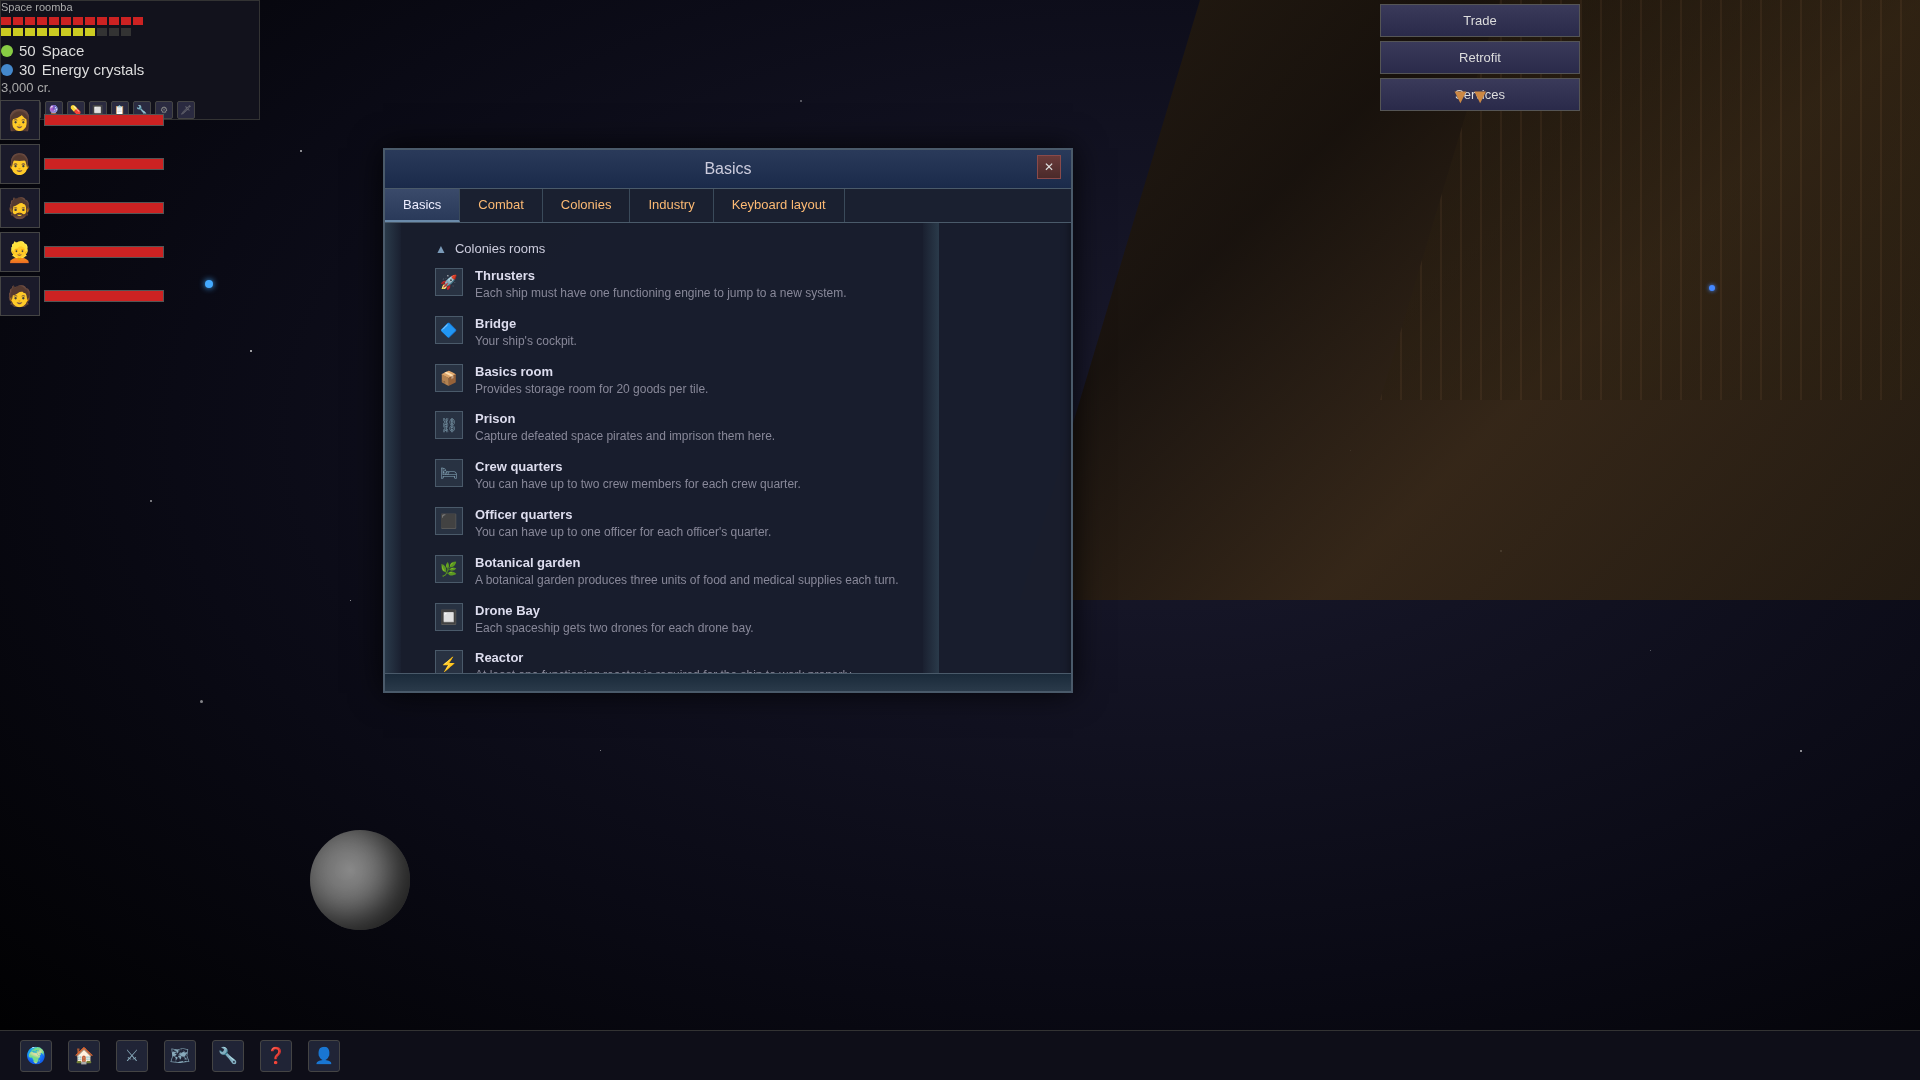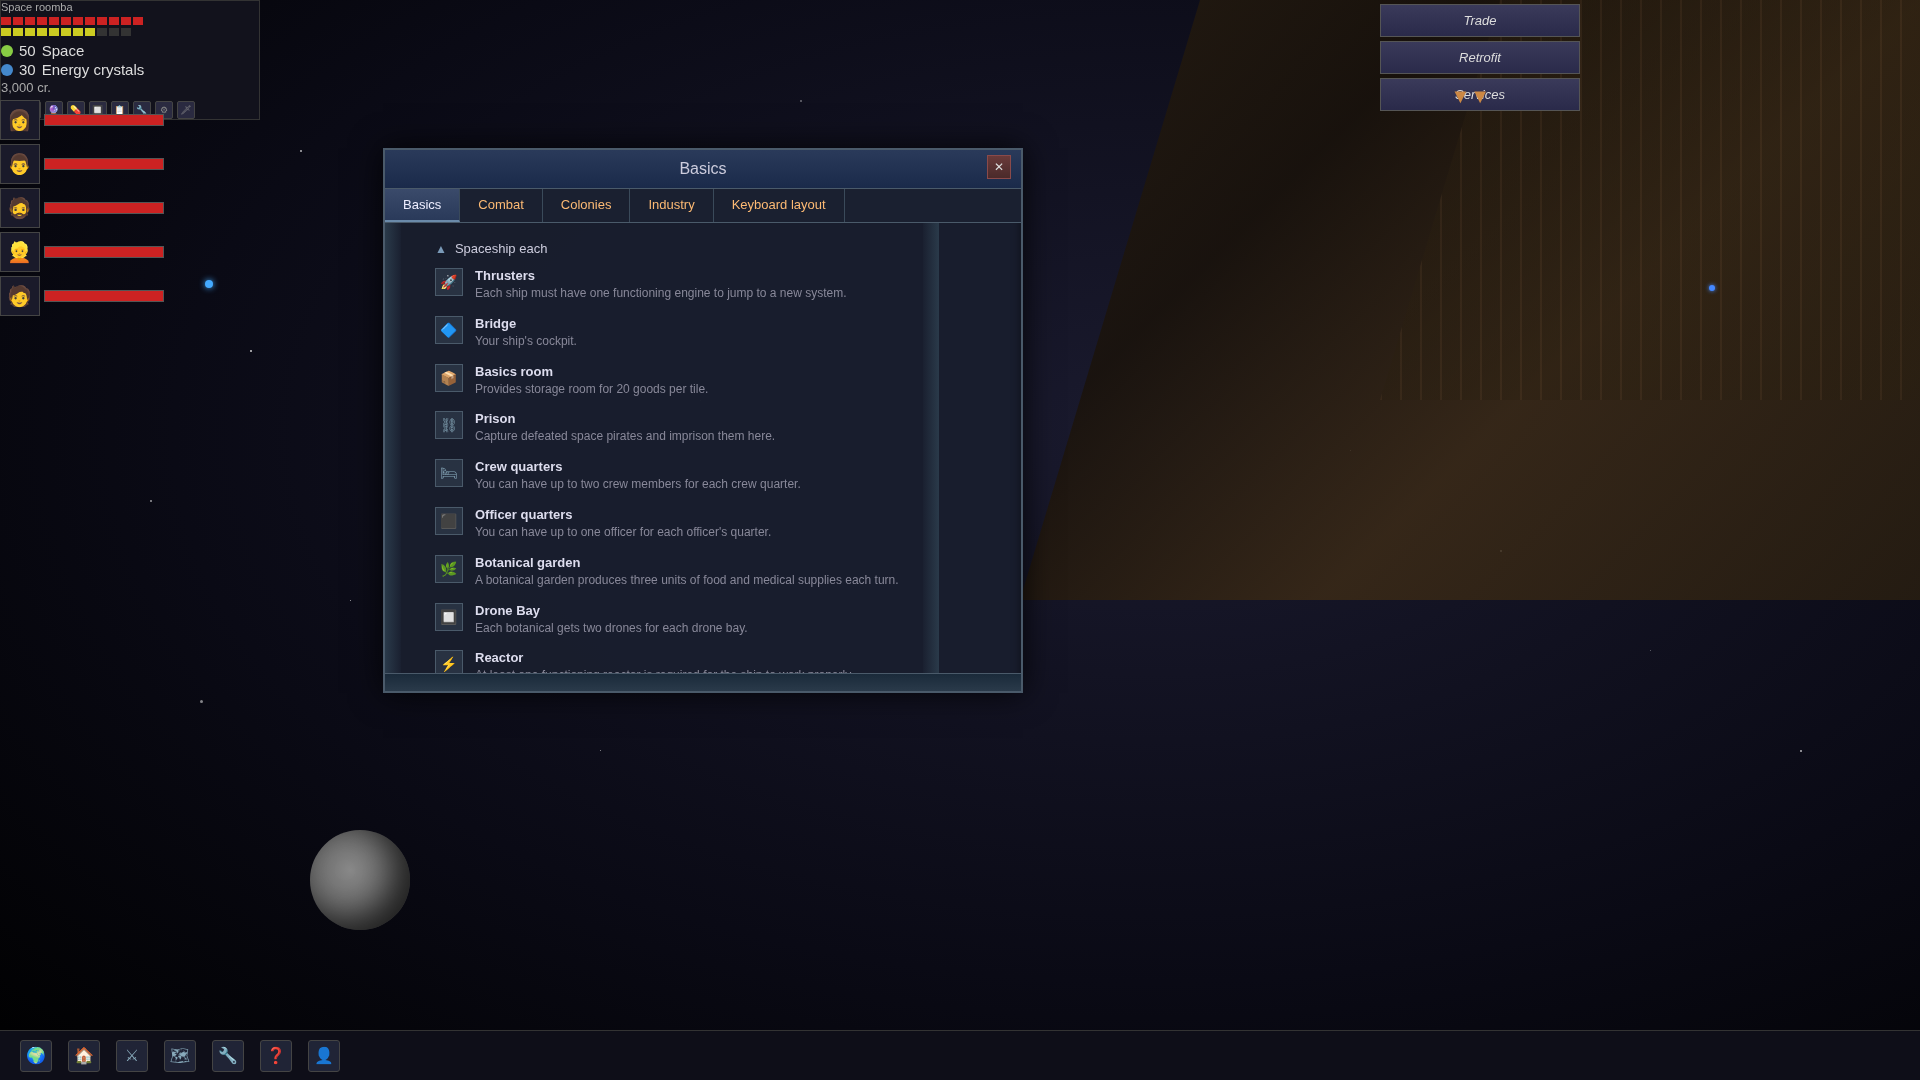--- a/index.html
+++ b/index.html
@@ -202,38 +202,37 @@
 
     .nav-button {
       width: 200px;
       padding: 8px 20px;
       background: linear-gradient(to bottom, #3a3a5a, #2a2a4a);
       border: 1px solid #555;
       color: #ddd;
       font-size: 13px;
       cursor: pointer;
       text-align: center;
-      font-style: italic;
     }
 
     
     .rank-icon {
       position: absolute;
       top: 85px;
       right: 430px;
       color: #cc8844;
       font-size: 20px;
     }
 
     
     .dialog-overlay {
       position: absolute;
       top: 148px;
       left: 383px;
-      width: 640px;
+      width: 690px;
       background: rgba(25, 30, 45, 0.97);
       border: 2px solid #4a5a6a;
       box-shadow: 0 0 30px rgba(0,0,0,0.8), inset 0 0 10px rgba(0,0,0,0.5);
     }
 
     .dialog-title-bar {
       background: linear-gradient(to bottom, #2a3a5a, #1a2a4a);
       padding: 10px 20px;
       text-align: center;
       color: #ccd;
@@ -548,21 +547,21 @@
   </div>
 
   <div style="position:relative; display:flex;">
 
     <div style="width:16px; background: linear-gradient(to right, #2a3a4a, #1a2030); flex-shrink:0; min-height:450px;"></div>
 
     <div class="dialog-content">
 
       <div class="section-header">
         <span class="section-arrow">▲</span>
-        <span>Spaceship each</span>
+        <span>Colonies rooms</span>
       </div>
 
       <div class="item-entry">
         <div class="item-icon">🚀</div>
         <div class="item-text">
           <div class="item-name">Thrusters</div>
           <div class="item-desc">Each ship must have one functioning engine to jump to a new system.</div>
         </div>
       </div>
 
@@ -611,21 +610,21 @@
         <div class="item-text">
           <div class="item-name">Botanical garden</div>
           <div class="item-desc">A botanical garden produces three units of food and medical supplies each turn.</div>
         </div>
       </div>
 
       <div class="item-entry">
         <div class="item-icon">🔲</div>
         <div class="item-text">
           <div class="item-name">Drone Bay</div>
-          <div class="item-desc">Each botanical gets two drones for each drone bay.</div>
+          <div class="item-desc">Each spaceship gets two drones for each drone bay.</div>
         </div>
       </div>
 
       <div class="item-entry">
         <div class="item-icon">⚡</div>
         <div class="item-text">
           <div class="item-name">Reactor</div>
           <div class="item-desc">At least one functioning reactor is required for the ship to work properly.</div>
         </div>
       </div>

